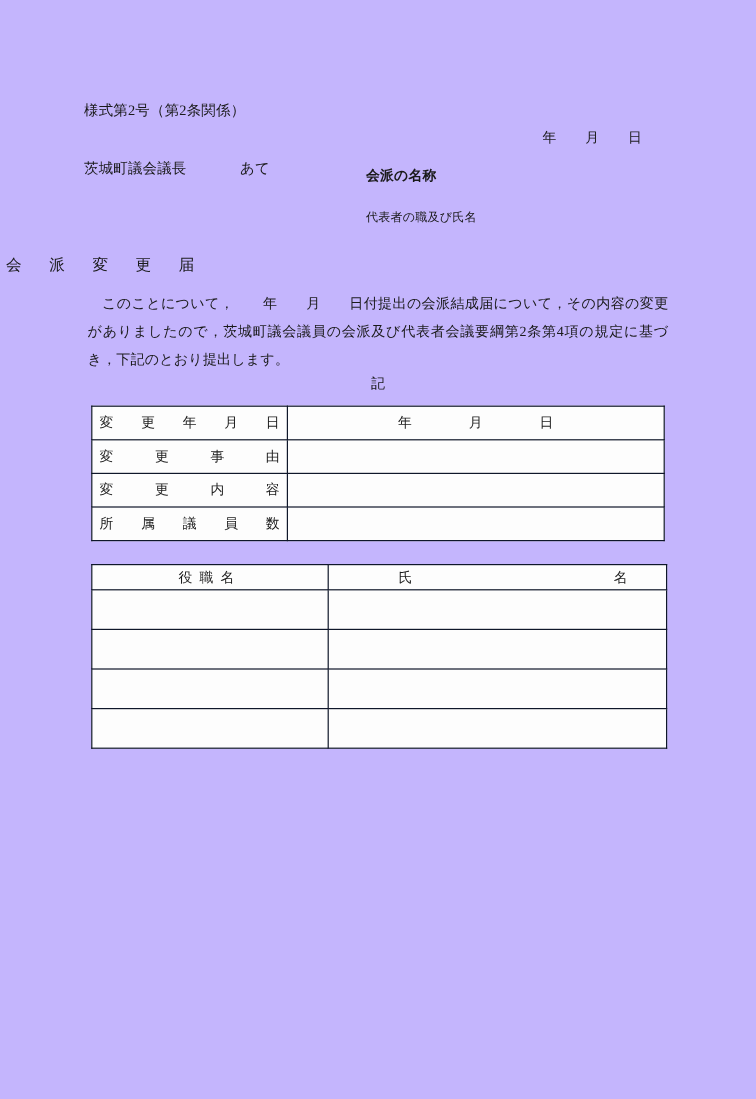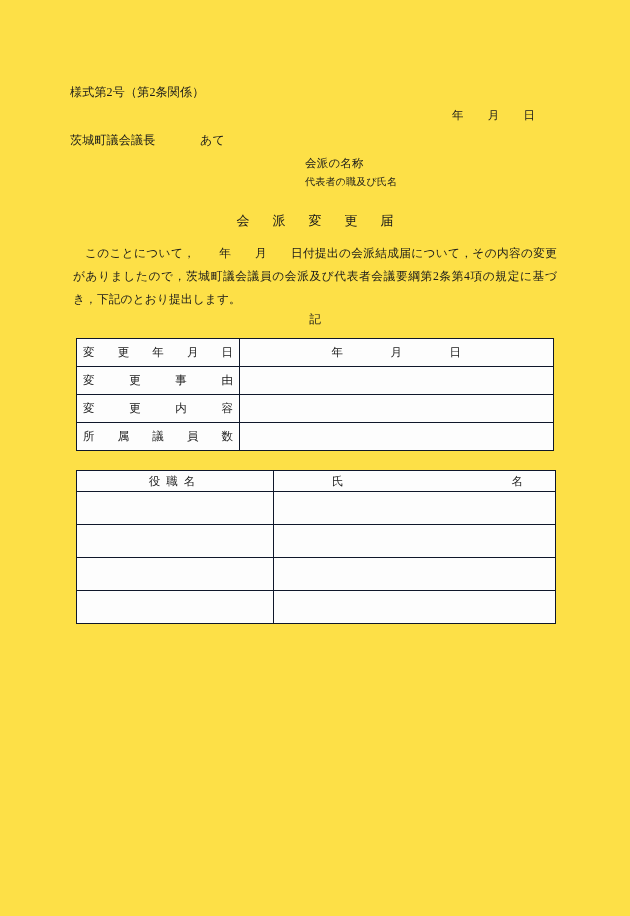--- a/index.html
+++ b/index.html
@@ -8,44 +8,44 @@
     background: #ffffff;
   }
   body {
     font-family: "Liberation Serif", "DejaVu Serif", serif;
     color: #1a1a1a;
   }
   .page {
     position: relative;
     width: 630px;
     height: 916px;
-    background: #fde047;
+    background: #c4b5fd;
     overflow: hidden;
   }
 
   
   .t {
     position: absolute;
     white-space: pre;
     font-size: 11.5px;
     line-height: 1.35;
     letter-spacing: 0.2px;
   }
   .doc-code   { left: 70px;  top: 84px;  font-size: 12px; }
   .date-line  { left: 452px; top: 108px; font-size: 11.5px; letter-spacing: 0.4px; }
   .addressee  { left: 70px;  top: 132px; font-size: 12px; text-align: right; }
   .addr-suffix{ left: 200px; top: 132px; font-size: 12px; }
-  .party-name { left: 305px; top: 156px; font-size: 11.5px; }
+  .party-name { left: 305px; top: 140px; font-size: 11.5px; font-weight: bold; }
   .rep-name   { left: 305px; top: 175px; font-size: 10px; }
 
   .form-title {
     position: absolute;
     left: 0; right: 0;
     top: 212px;
-    text-align: center;
+    text-align: left;
     font-size: 13px;
     letter-spacing: 5px;
     padding-left: 5px;
   }
 
   .body-para {
     position: absolute;
     left: 73px;
     top: 243px;
     width: 484px;

